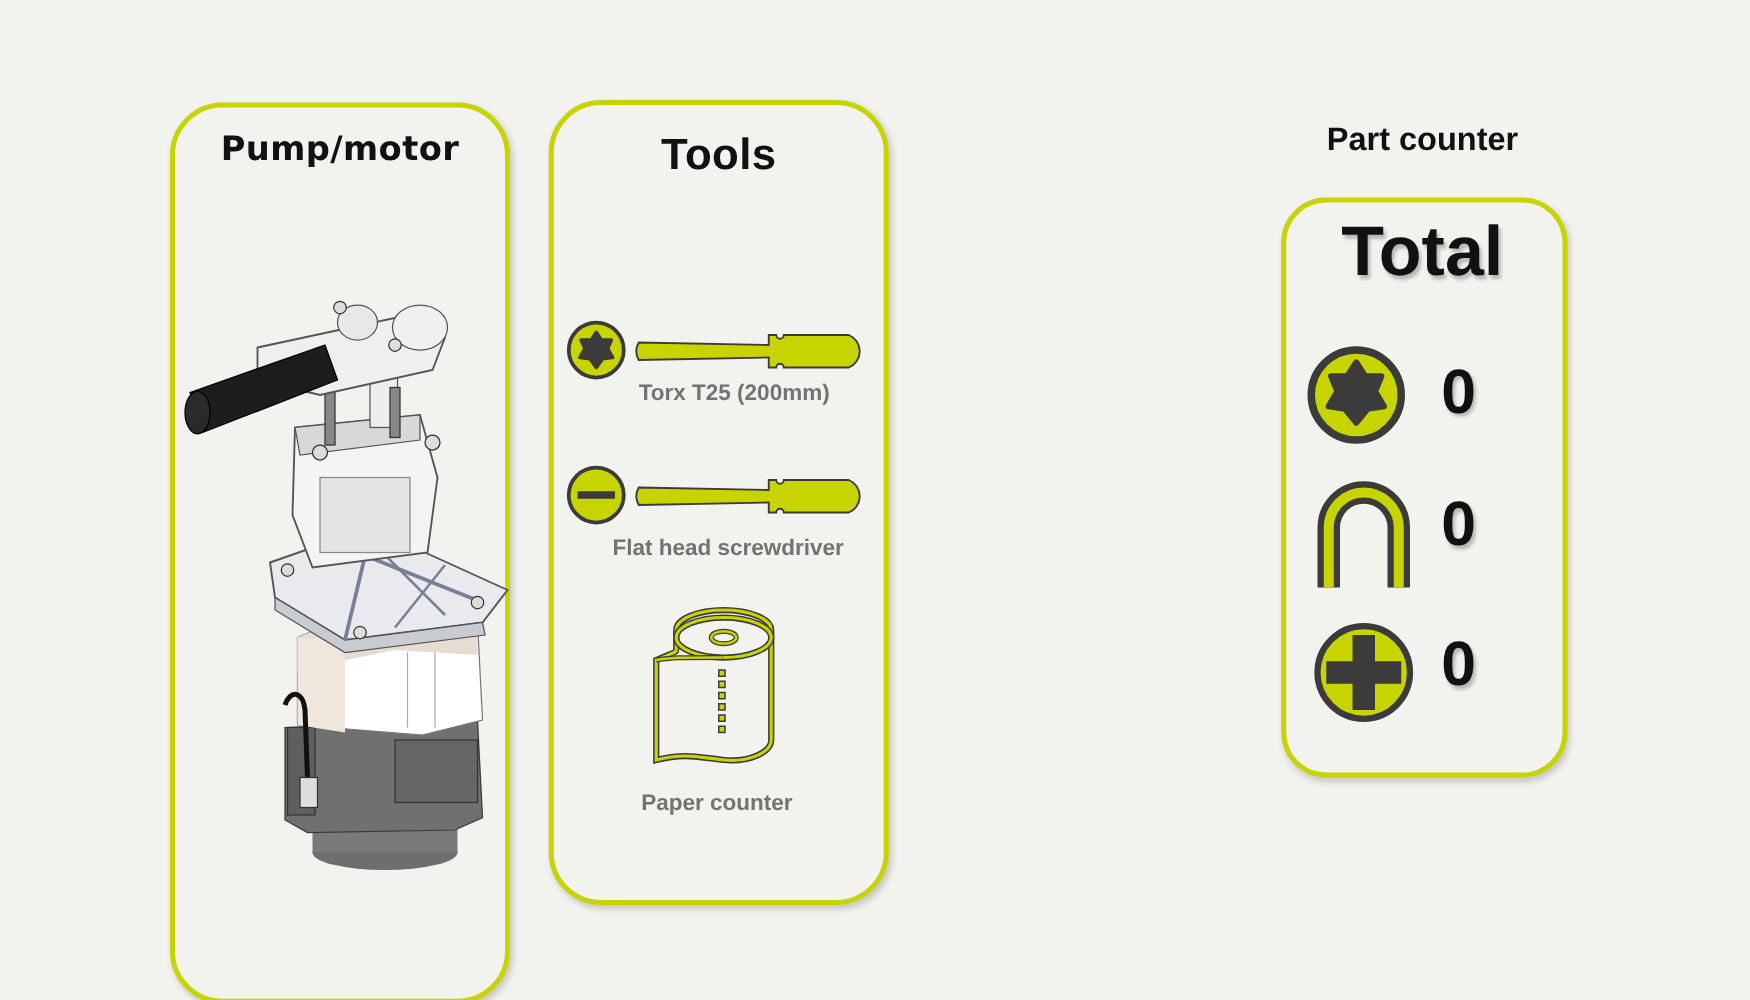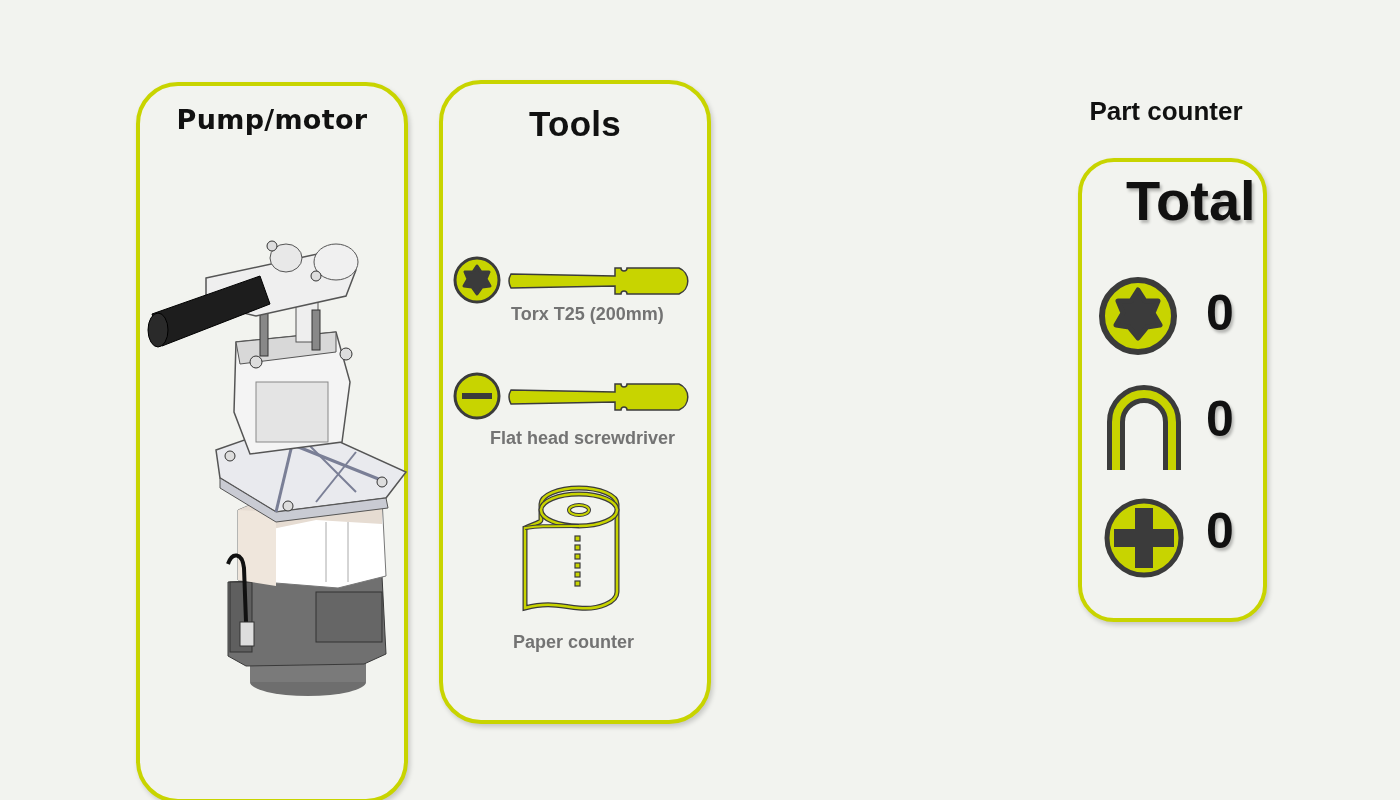--- a/index.html
+++ b/index.html
@@ -9,33 +9,33 @@
     font-family: "DejaVu Sans", sans-serif; color: #111;
   }
   .panel {
     position: absolute; box-sizing: border-box;
     border: 4px solid #c8d400; border-radius: 42px;
     box-shadow: 2px 3px 5px rgba(0,0,0,0.18);
     background: #f2f3ef;
   }
   #pump-panel { left: 136px; top: 82px; width: 272px; height: 721px; }
   #tools-panel { left: 439px; top: 80px; width: 272px; height: 644px; }
-  #counter-panel { left: 1078px; top: 158px; width: 189px; height: 464px; border-radius: 36px; }
+  #counter-panel { left: 1025px; top: 158px; width: 229px; height: 464px; border-radius: 36px; }
   .panel-title {
     position: absolute; left: 0; right: 0; text-align: center;
     font-size: 26px; font-weight: bold; letter-spacing: 0.3px;
   }
   #pump-title { top: 18px; font-family: "DejaVu Sans", sans-serif; font-weight: 600; font-size: 27px; }
   #tools-title { top: 20px; font-family: "Liberation Sans", sans-serif; font-size: 35px; }
   .tool-label {
     position: absolute; font-family: "Liberation Sans", sans-serif;
     font-size: 18px; font-weight: bold; color: #737373; white-space: nowrap;
   }
   #counter-heading {
-    position: absolute; left: 1066px; top: 96px; width: 200px; text-align: center;
+    position: absolute; left: 1038px; top: 96px; width: 200px; text-align: center;
     font-family: "Liberation Sans", sans-serif; font-weight: bold; font-size: 26px;
   }
   #total-label {
     position: absolute; left: 44px; top: 6px;
     font-family: "Liberation Sans", sans-serif; font-weight: bold; font-size: 56px;
     text-shadow: 2px 3px 3px rgba(0,0,0,0.25);
   }
   .count-value {
     position: absolute; left: 124px;
     font-family: "Liberation Sans", sans-serif; font-weight: bold; font-size: 50px;

